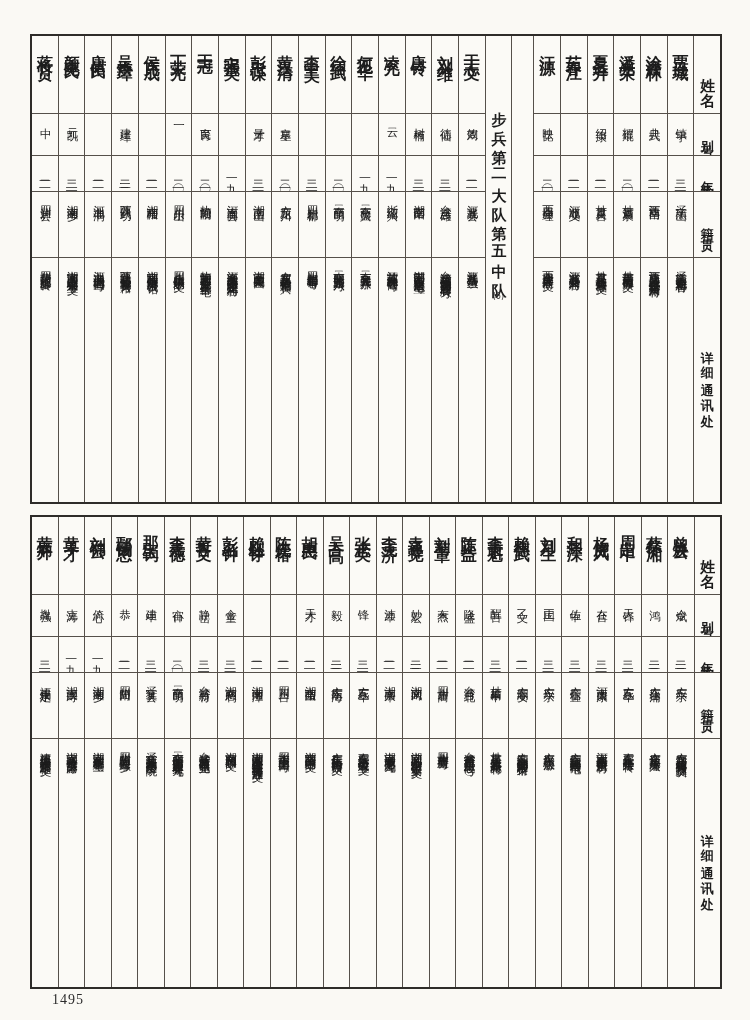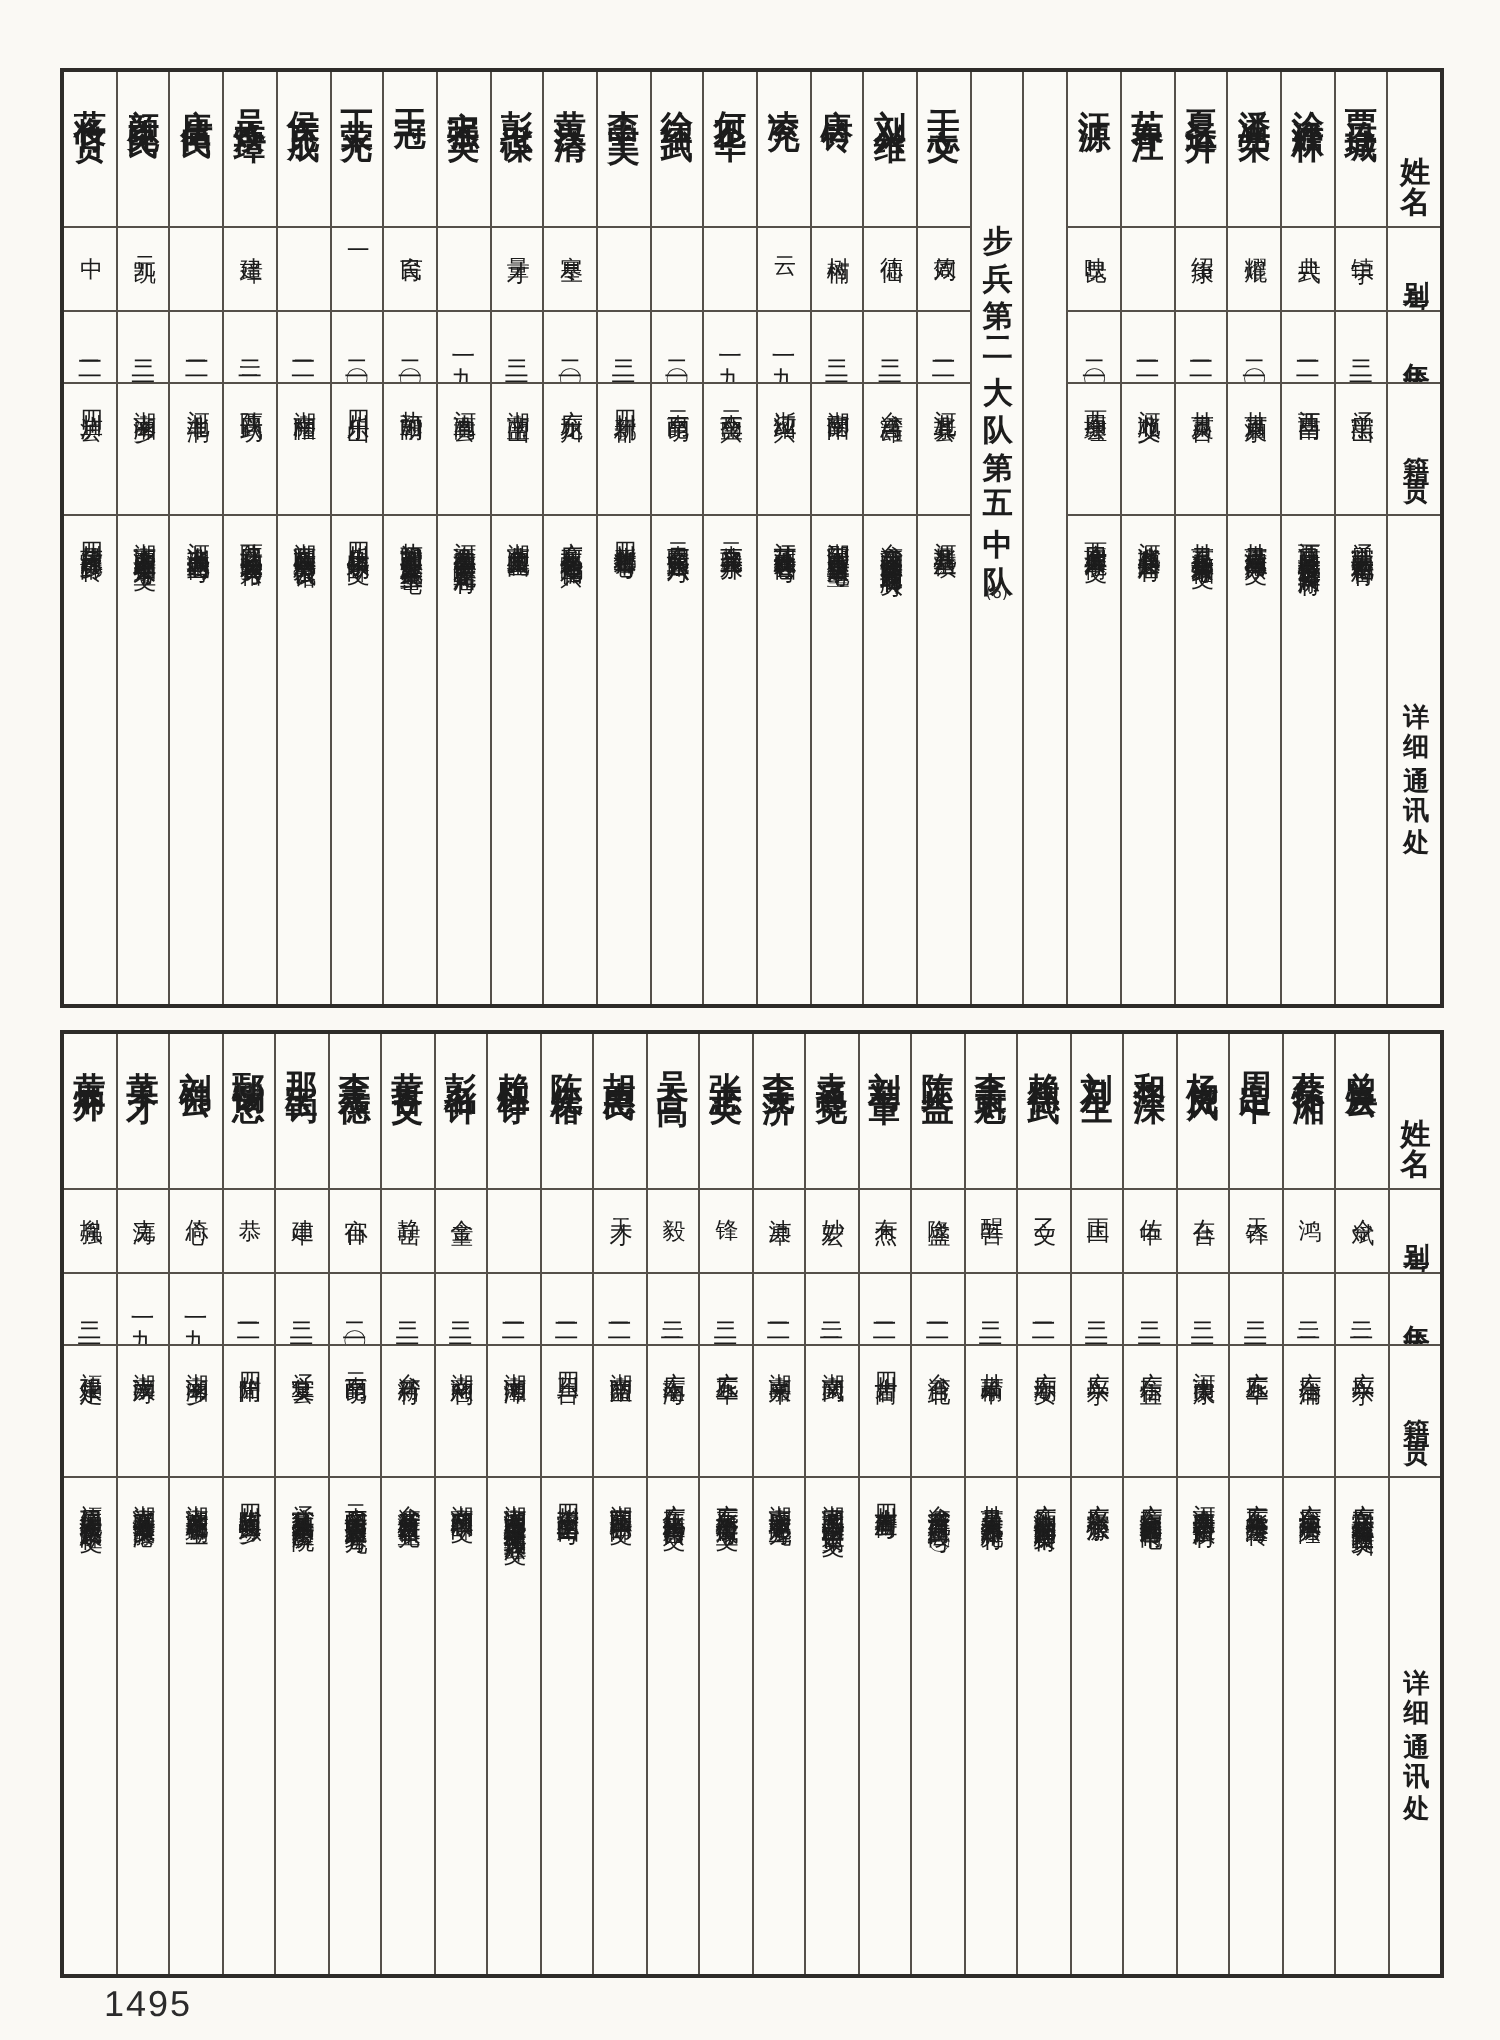--- a/index.html
+++ b/index.html
@@ -40,22 +40,22 @@
   .hd{justify-content:center;padding-top:0;}
   .hd-name-t{font-size:15px;font-weight:bold;letter-spacing:15px;padding-top:12px;}
   .hd-alias-t{font-size:13px;font-weight:bold;letter-spacing:5px;}
   .hd-age-t{font-size:13px;font-weight:bold;letter-spacing:3px;}
   .hd-native-t{font-size:13px;font-weight:bold;letter-spacing:11px;padding-top:8px;}
   .hd-addr-t{font-size:13px;font-weight:bold;letter-spacing:16px;}
   
   .tallcell{flex:1;display:flex;flex-direction:column;align-items:center;border-bottom:none;}
   .title-t{font-size:15px;font-weight:bold;letter-spacing:19px;padding-top:64px;}
   .page-number{
-    position:absolute;left:52px;top:992px;font-family:Liberation Sans, sans-serif;
-    font-size:18px;color:#2b2b2b;letter-spacing:1px;
+    position:absolute;left:52px;top:992px;font-family:Liberation Serif, serif;
+    font-size:14px;color:#2b2b2b;letter-spacing:1px;
   }
 </style>
 </head>
 <body>
 
 <div class="page">
   <div class="rtable t0" id="rtable-0">
       <div class="col">
         <div class="cell c-name hd">
           <span class="vt hd-name-t">姓名</span>

